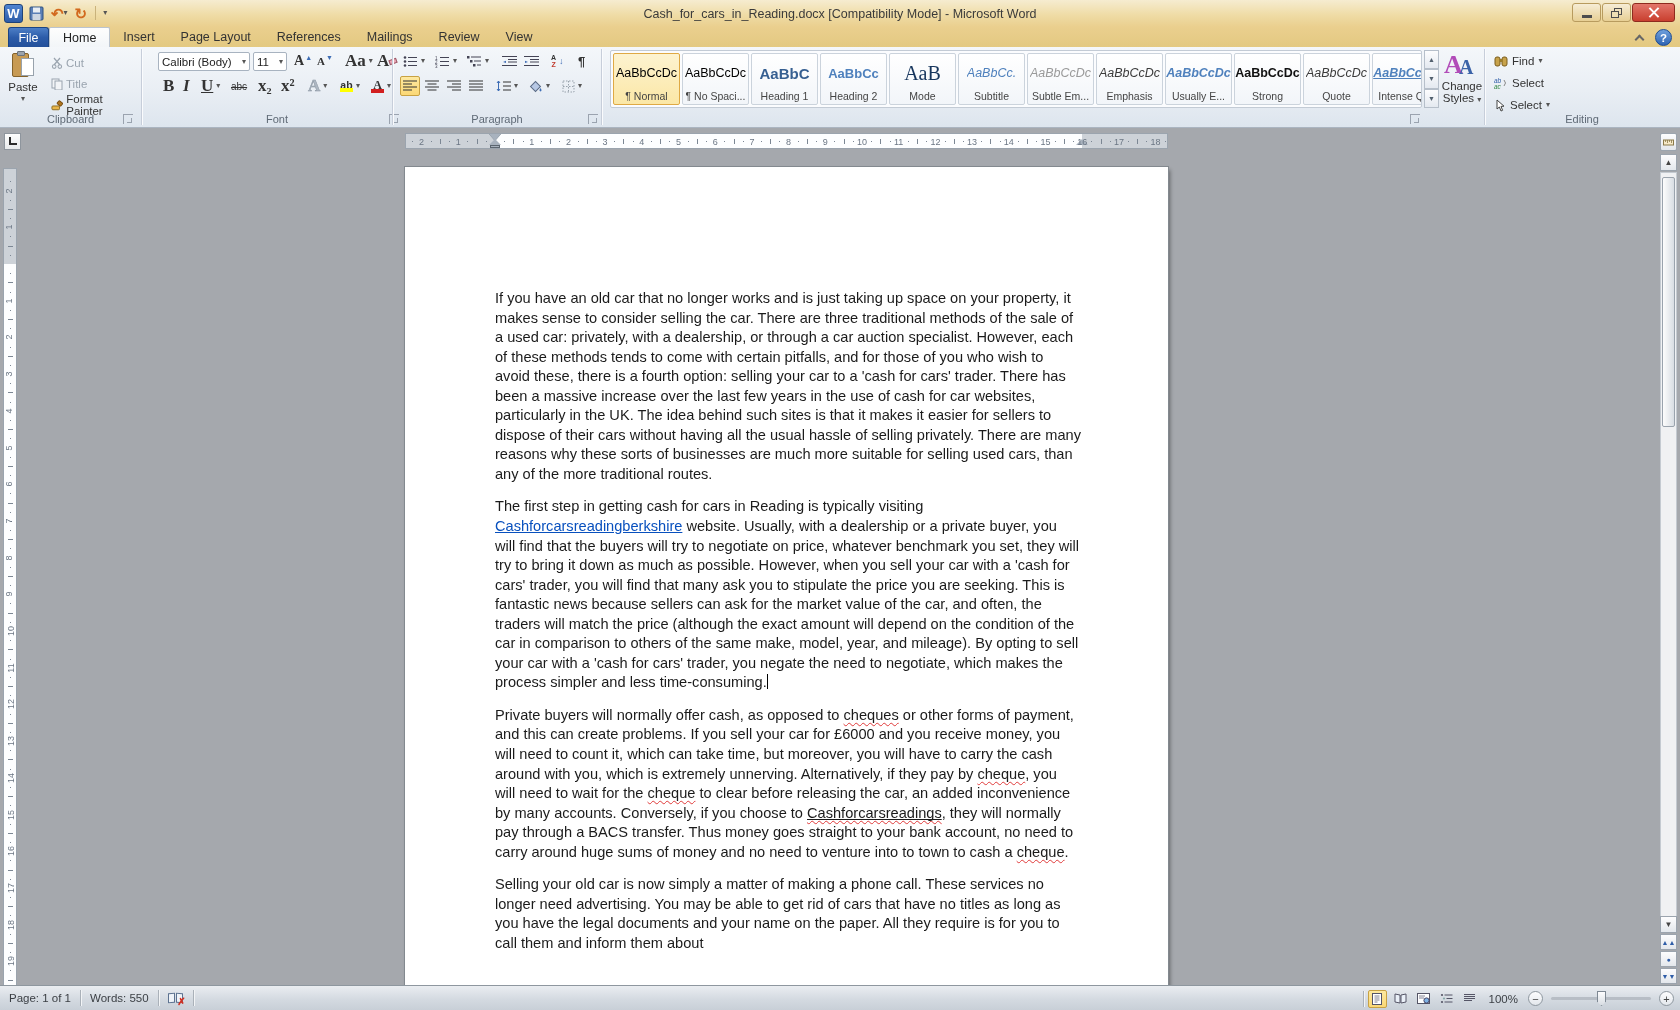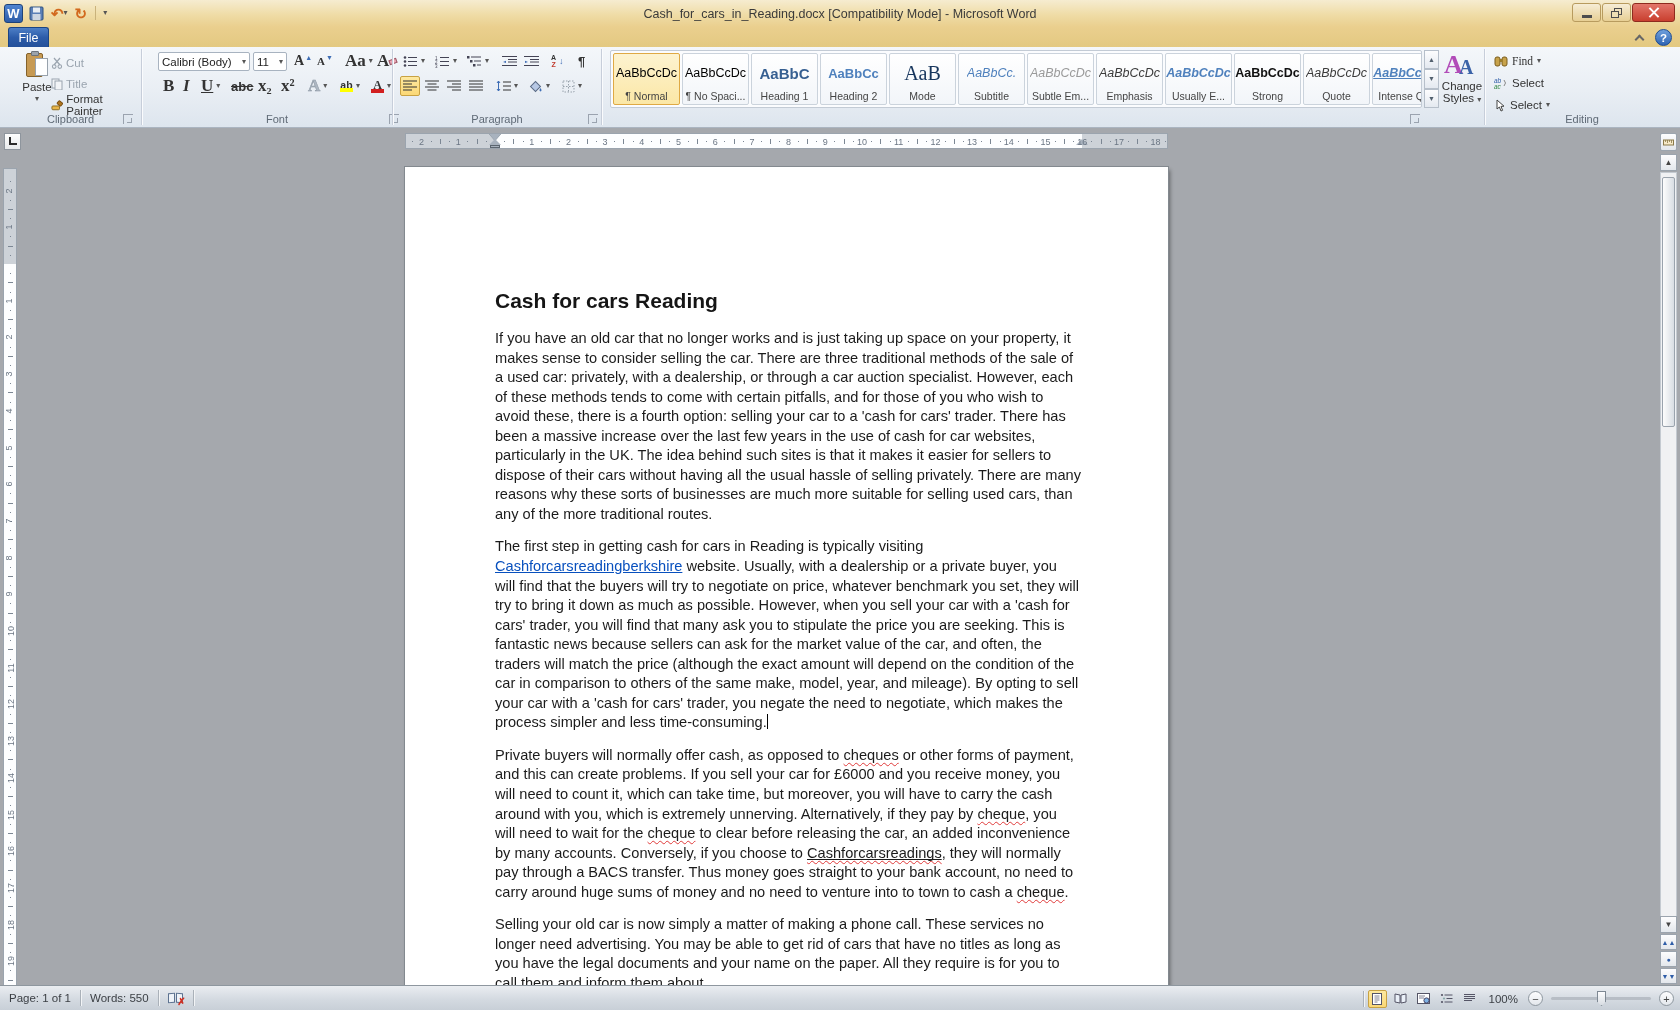--- a/index.html
+++ b/index.html
@@ -218,32 +218,41 @@
           <span class="x-glyph">
             <i></i>
             <i></i>
           </span>
         </div>
     </div>
   </div>
 
   <div class="tabrow">
     <div class="file-tab">File</div>
+    <div style="display:flex;align-items:flex-end;">
+        <div class="rtab active">Home</div>
+        <div class="rtab">Insert</div>
+        <div class="rtab">Page Layout</div>
+        <div class="rtab">References</div>
+        <div class="rtab">Mailings</div>
+        <div class="rtab">Review</div>
+        <div class="rtab">View</div>
+      </div>
   </div>
   <div class="ribbon-right">
     <div class="collapse-btn">
         <span class="chev-up"></span>
       </div>
     <div class="help-btn">?</div>
   </div>
 
   <div class="ribbon">
 
     <div class="grp" style="left:0;width:141px;">
-      <div class="bigbtn" style="left:18px;top:0;text-align:right;">
+      <div class="bigbtn" style="left:4px;top:0;text-align:right;">
         <span class="paste-icon">
             <span class="board"></span>
             <span class="clipp"></span>
             <span class="paper"></span>
           </span>
         <span>Paste</span>
         <span class="caret-d">▾</span>
       </div>
       <div class="rbtn disabled" style="left:48px;top:6px;">
         <svg width="12" height="12" viewBox="0 0 12 12">
@@ -302,21 +311,21 @@
           <span class="glyph-btn">B</span>
         </div>
       <div class="rbtn" style="left:28px;top:29px;">
           <span class="glyph-btn" style="font-style:italic;">I</span>
         </div>
       <div class="rbtn" style="left:46px;top:29px;">
         <span class="glyph-btn ubar">U</span>
           <span class="caret-d">▾</span>
       </div>
       <div class="rbtn" style="left:76px;top:29px;">
-          <span class="strike" style="font-size:13px;font-weight:bold;">abc</span>
+          <span class="strike" style="font-size:10px;font-weight:normal;">abc</span>
         </div>
       <div class="rbtn" style="left:103px;top:29px;">
           <span class="glyph-btn">x₂</span>
         </div>
       <div class="rbtn" style="left:126px;top:29px;">
           <span class="glyph-btn">x²</span>
         </div>
       <div class="rbtn disabled" style="left:153px;top:29px;">
         <span class="glyph-btn" style="color:#ADB7C2;-webkit-text-stroke:.5px #8a95a1;">A</span>
           <span class="caret-d">▾</span>
@@ -499,21 +508,21 @@
             <span class="a2">A</span>
           </div>
         <span>Change Styles</span>
         <span class="caret-d">▾</span>
       </div>
       <div class="launcher" style="right:64px;"></div>
     </div>
     <div class="vsep" style="left:1484px;"></div>
 
     <div class="grp" style="left:1484px;width:196px;">
-      <div class="edit-row" style="top:5px;left:10px;font-family:Liberation Serif, serif;">
+      <div class="edit-row" style="top:5px;left:10px;">
         <svg width="14" height="12" viewBox="0 0 14 12">
           <rect x="1" y="2" width="5" height="9" rx="2" fill="#C7A24B" stroke="#7a5c1c"></rect>
           <rect x="8" y="2" width="5" height="9" rx="2" fill="#C7A24B" stroke="#7a5c1c"></rect>
           <rect x="5.5" y="4" width="3" height="3" fill="#9a7c2c"></rect>
         </svg>
         <span>Find</span>
           <span class="caret-d">▾</span>
       </div>
       <div class="edit-row" style="top:27px;left:10px;">
         <svg width="14" height="12" viewBox="0 0 14 12">
@@ -715,21 +724,20 @@
         <span class="tick-dot" style="top: 746.425px;"></span>
         <span class="tick-dot" style="top: 764.775px;"></span>
         <span class="tick-bar" style="top: 773.95px;"></span>
         <span class="tick-dot" style="top: 783.125px;"></span>
         <span class="tick-dot" style="top: 801.475px;"></span>
         <span class="tick-bar" style="top: 810.65px;"></span>
       </div>
 
     <div class="page">
       <div class="content">
-        <h1 class="doc-heading">Cash for cars Reading</h1>
         <div>
             <p class="para"><span class="run">If you have an old car that no longer works and is just taking up space on your property, it makes sense to consider selling the car.  There are three traditional methods of the sale of a used car:  privately, with a dealership, or through a car auction specialist. However, each of these methods tends to come with certain pitfalls, and for those of you who wish to avoid these, there is a fourth option: selling your car to a 'cash for cars' trader. There has been a massive increase over the last few years in the use of cash for car websites, particularly in the UK. The idea behind such sites is that it makes it easier for sellers to dispose of their cars without having all the usual hassle of selling privately. There are many reasons why these sorts of businesses are much more suitable for selling used cars, than any of the more traditional routes.</span></p>
             <p class="para"><span class="run">The first step in getting cash for cars in Reading is typically visiting </span><span class="link">Cashforcarsreadingberkshire</span><span class="run"> website. Usually, with a dealership or a private buyer, you will find that the buyers will try to negotiate on price, whatever benchmark you set, they will try to bring it down as much as possible. However, when you sell your car with a 'cash for cars' trader, you will find that many ask you to stipulate the price you are seeking. This is fantastic news because sellers can ask for the market value of the car, and often, the traders will match the price (although the exact amount will depend on the condition of the car in comparison to others of the same make, model, year, and mileage). By opting to sell your car with a 'cash for cars' trader, you negate the need to negotiate, which makes the process simpler and less time-consuming.</span><span class="caret"></span></p>
             <p class="para"><span class="run">Private buyers will normally offer cash, as opposed to </span><span class="spell">cheques</span><span class="run"> or other forms of payment, and this can create problems. If you sell your car for £6000  and you receive money, you will need to count it, which can take time, but moreover, you will have to carry the cash around with you, which is extremely unnerving. Alternatively, if they pay by </span><span class="spell">cheque</span><span class="run">, you will need to wait for the </span><span class="spell">cheque</span><span class="run"> to clear before releasing the car,  an added inconvenience by many accounts. Conversely, if you choose to </span><span class="ulspell"><span class="spell">Cashforcarsreadings</span></span><span class="run">, they will normally pay through a BACS transfer. Thus money goes straight to your bank account, no need to carry around huge sums of money and no need to venture into to town to cash a </span><span class="spell">cheque</span><span class="run">.</span></p>
             <p class="para"><span class="run">Selling your old car is now simply a matter of making a phone call.  These services no longer need advertising. You may be able to get rid of cars that have no titles as long as you have the legal documents and your name on the paper. All they require is for you to call them and inform them about</span></p>
           </div>
       </div>
     </div>
 
     <div class="vscroll">

